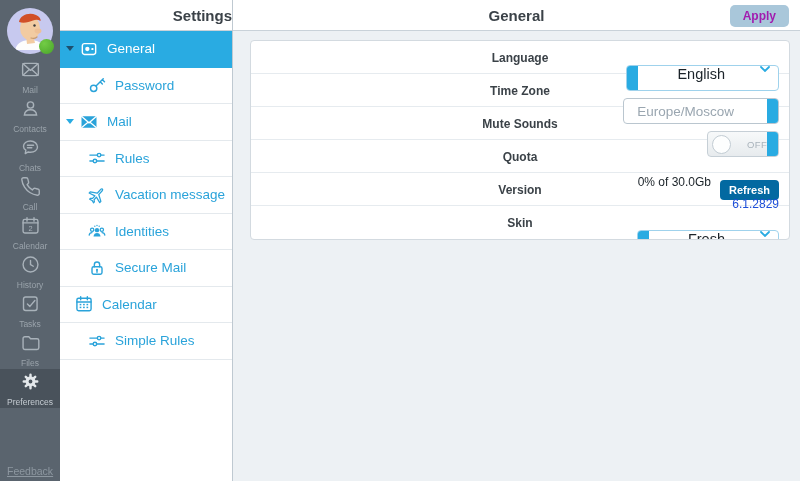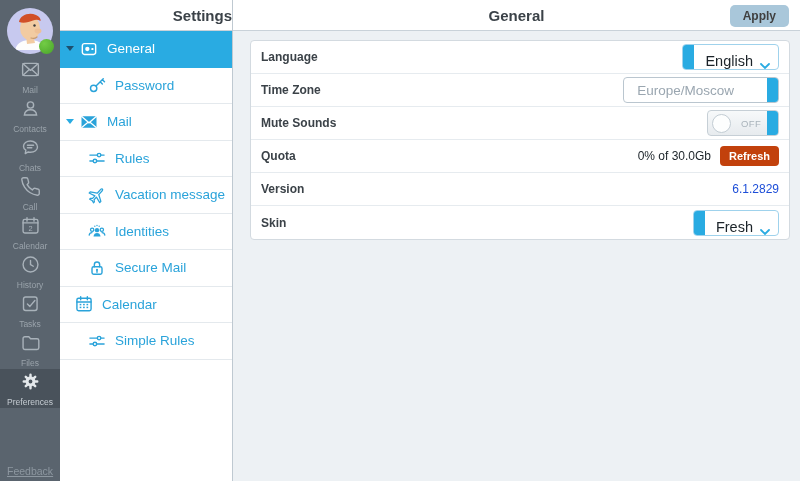--- a/index.html
+++ b/index.html
@@ -31,43 +31,43 @@
   .t-row.top { padding-left:14px; }
   .t-row.selected { background:#29abe2; color:#fff; border-bottom-color:#29abe2; }
   .tri { width:0; height:0; border-left:4px solid transparent; border-right:4px solid transparent; border-top:5px solid #29abe2; margin-right:5px; flex-shrink:0; }
   .t-row.selected .tri { border-top-color:#1d4f6e; }
   .ticon { width:20px; height:20px; margin-right:8px; display:flex; align-items:center; justify-content:center; flex-shrink:0; }
   .ticon svg { overflow:visible; }
 
   
   .main { flex:1; display:flex; flex-direction:column; min-width:0; }
   .main .panel-head { justify-content:center; }
-  .apply-btn { position:absolute; right:11px; top:5px; border:none; background:#a9c7da; color:#404040; font-weight:bold; font-size:12px; font-family:"Liberation Sans",sans-serif; padding:4px 13px; border-radius:5px; cursor:pointer; }
+  .apply-btn { position:absolute; right:11px; top:5px; border:none; background:#a9c7da; color:#a21caf; font-weight:bold; font-size:12px; font-family:"Liberation Sans",sans-serif; padding:4px 13px; border-radius:5px; cursor:pointer; }
   .content { flex:1; background:#edf1f4; padding:9px 10px 0 17px; }
   .card { background:#fff; border:1px solid #d3dae0; border-radius:4px; overflow:hidden; }
-  .c-row { display:flex; align-items:center; height:33px; padding:10px 10px; border-bottom:1px solid #e6ebef; }
+  .c-row { display:flex; align-items:center; height:33px; padding:10px 10px; border-bottom:1px solid #e6ebef;flex-direction:column; }
   .c-row:last-child { border-bottom:none; }
   .c-label { font-size:12px; font-weight:bold; color:#3b4248; }
   .c-right { margin-left:auto; display:flex; align-items:center; }
 
-  .sel { display:flex; align-items:flex-end; height:26px; border:1px solid #9fd2ec; border-radius:4px; background:#fff; overflow:hidden; cursor:pointer; }
+  .sel { display:flex; align-items:flex-start; height:26px; border:1px solid #9fd2ec; border-radius:4px; background:#fff; overflow:hidden; cursor:pointer;gap:28px; }
   .stripe-l { width:11px; align-self:stretch; background:#29abe2; flex-shrink:0; }
   .stripe-r { width:11px; align-self:stretch; background:#29abe2; flex-shrink:0; margin-left:auto; }
   .sel-val { padding:0 7px 0 11px; font-size:14.5px; color:#1b2329; }
   .sel .chev { margin-right:8px; display:flex; }
 
   .tz-btn { display:flex; align-items:center; height:26px; min-width:132px; border:1px solid #bac6cf; border-radius:4px; background:#fff; overflow:hidden; padding:0; cursor:pointer; font-family:"Liberation Sans",sans-serif;gap:20px; }
   .tz-val { padding:0 13px; font-size:13.5px; color:#9aa6b0; white-space:nowrap; }
 
   .toggle { display:flex; align-items:center; width:72px; height:26px; border:1px solid #c6cfd6; border-radius:4px; background:linear-gradient(#f7f9fa,#e7ebee); overflow:hidden; cursor:pointer; }
   .knob { width:19px; height:19px; border-radius:50%; background:#fdfefe; border:1px solid #c2ccd3; margin-left:4px; flex-shrink:0; }
-  .off-label { font-size:9.5px; color:#a9b3bb; margin-left:10px; letter-spacing:.4px; }
+  .off-label { font-size:9.5px; color:#a9b3bb; margin-left:16px; letter-spacing:.4px; }
 
   .quota-text { font-size:12px; color:#1b2329; margin-right:9px; }
-  .refresh-btn { border:none; background:#c2410c; color:#fff; font-weight:bold; font-size:11px; font-family:"Liberation Sans",sans-serif; padding:4px 9px; border-radius:4px; cursor:pointer; }
+  .refresh-btn { border:none; background:#0369a1; color:#fff; font-weight:bold; font-size:11px; font-family:"Liberation Sans",sans-serif; padding:4px 9px; border-radius:4px; cursor:pointer;margin-top:16px; }
   .version-val { font-size:12px; color:#1d4ed8; }
 </style>
 </head>
 <body>
 
 <div class="app">
 
   <aside class="rail">
     <div class="avatar">
       <svg width="46" height="46" viewBox="0 0 46 46">

